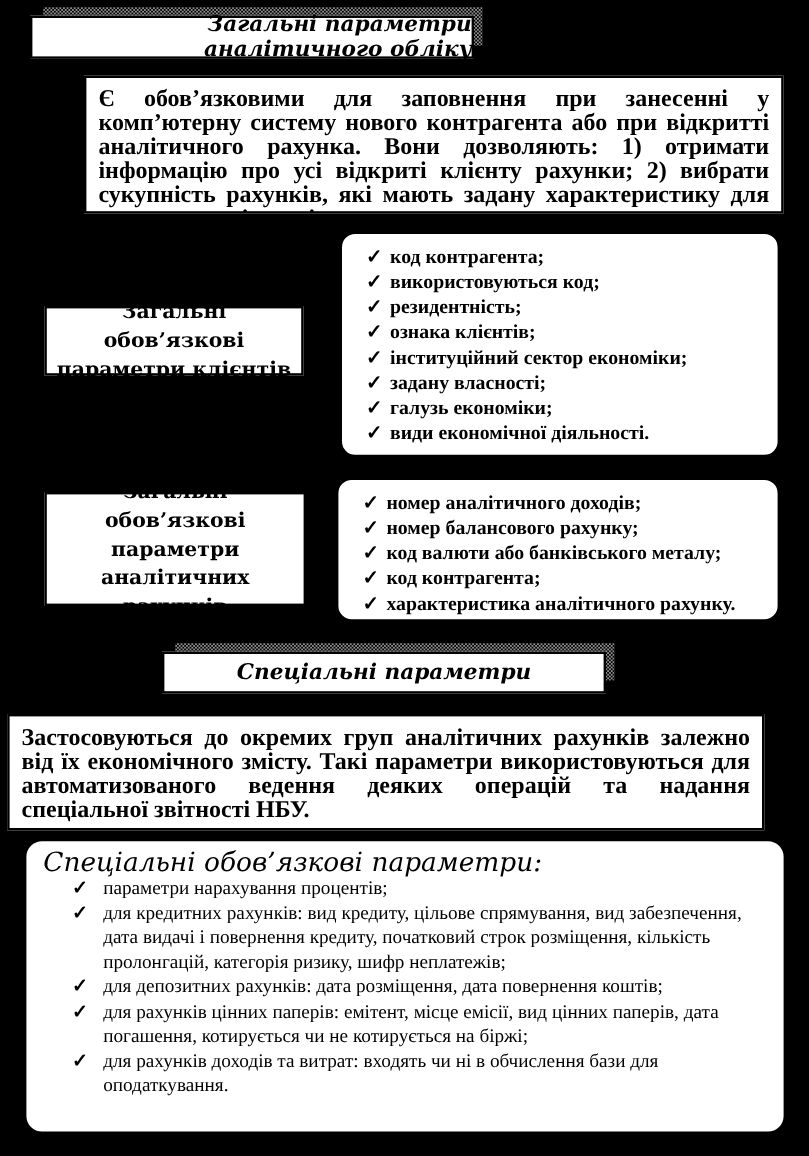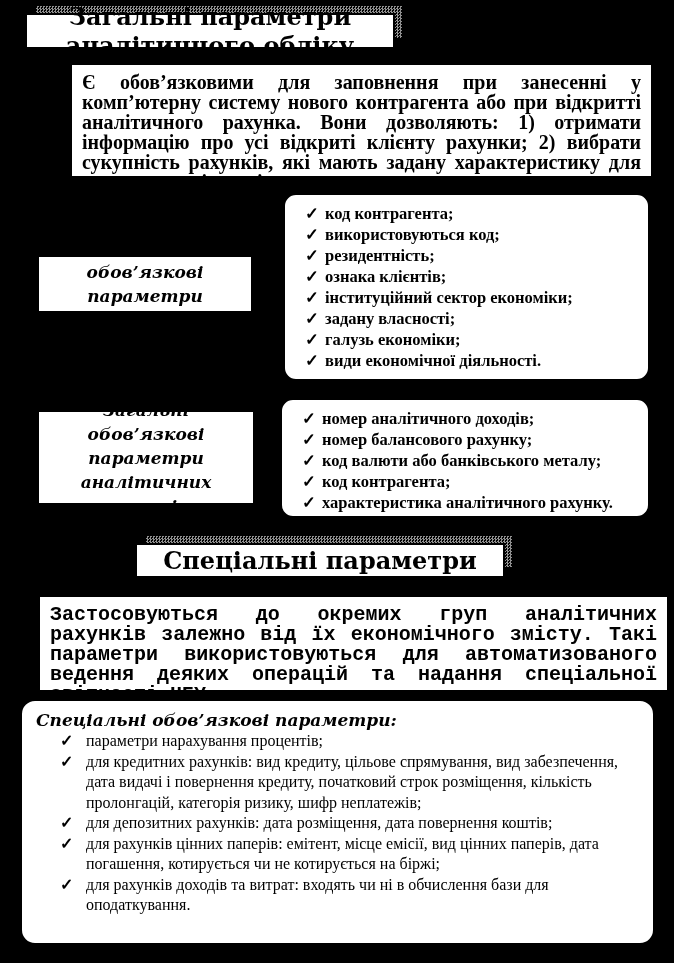--- a/index.html
+++ b/index.html
@@ -23,38 +23,38 @@
     inset: -9px -9px 9px 9px;
     background-image: repeating-conic-gradient(#8f8f8f 0% 25%, #000000 25% 50%);
     background-size: 3px 3px;
     z-index: -1;
   }
   .title-box {
     display: flex;
     align-items: center;
     justify-content: center;
     font-family: "DejaVu Serif", serif;
-    font-weight: bold;
-    font-size: 24px;
-    text-align: center;
+    font-style: italic;
+    font-weight: bold;
+    font-size: 18px;
+    text-align: right;
   }
   .para-box {
     font-weight: bold;
     font-size: 20px;
     line-height: 20px;
     text-align: justify;
     padding: 7px 10px;
   }
   .label-box {
     display: flex;
     align-items: center;
     justify-content: center;
     text-align: center;
     font-family: "DejaVu Serif", serif;
-    font-style: italic;
     font-weight: bold;
     font-size: 17px;
     line-height: 24px;
     white-space: pre-line;
     padding: 4px;
   }
   .round-box {
     border-radius: 13px;
     padding: 8px 6px 8px 12px;
     font-weight: bold;
@@ -74,27 +74,27 @@
   .li .txt { flex: 1; }
 
   #title1 { left: 25px; top: 13px;  width: 370px; height: 36px; }
   #para1  { left: 70px; top: 63px;  width: 583px; height: 115px; }
   #round1 { left: 283px; top: 193px; width: 367px; height: 188px; }
   #label1 { left: 37px;  top: 255px; width: 216px; height: 58px; }
   #label2 { left: 37px;  top: 410px; width: 218px; height: 95px; }
   #round2 { left: 280px; top: 398px; width: 370px; height: 120px; }
   #round2 .li { line-height: 21px; }
   #title2 { left: 135px; top: 543px; width: 370px; height: 35px; }
-  #para2  { left: 38px;  top: 595px; width: 631px; height: 97px; padding: 8px 10px; font-family: Liberation Mono, monospace; }
+  #para2  { left: 6px;  top: 595px; width: 631px; height: 97px; padding: 8px 10px; }
   #special { left: 20px; top: 699px; width: 635px; height: 246px; border-radius: 15px; padding: 8px 14px 8px 14px; }
   #special .heading {
     font-family: "DejaVu Serif", serif;
     font-style: italic;
-    font-weight: bold;
-    font-size: 17px;
+    font-weight: normal;
+    font-size: 22px;
     line-height: 22px;
   }
   #special .li { line-height: 20.5px; font-size: 16px; margin-left: 24px; }
   #special .li .check { width: 26px; padding-left: 0; }
 </style>
 </head>
 <body>
 
 <div id="title1" class="box title-box hatch-shadow">Загальні параметри аналітичного обліку</div>
 

